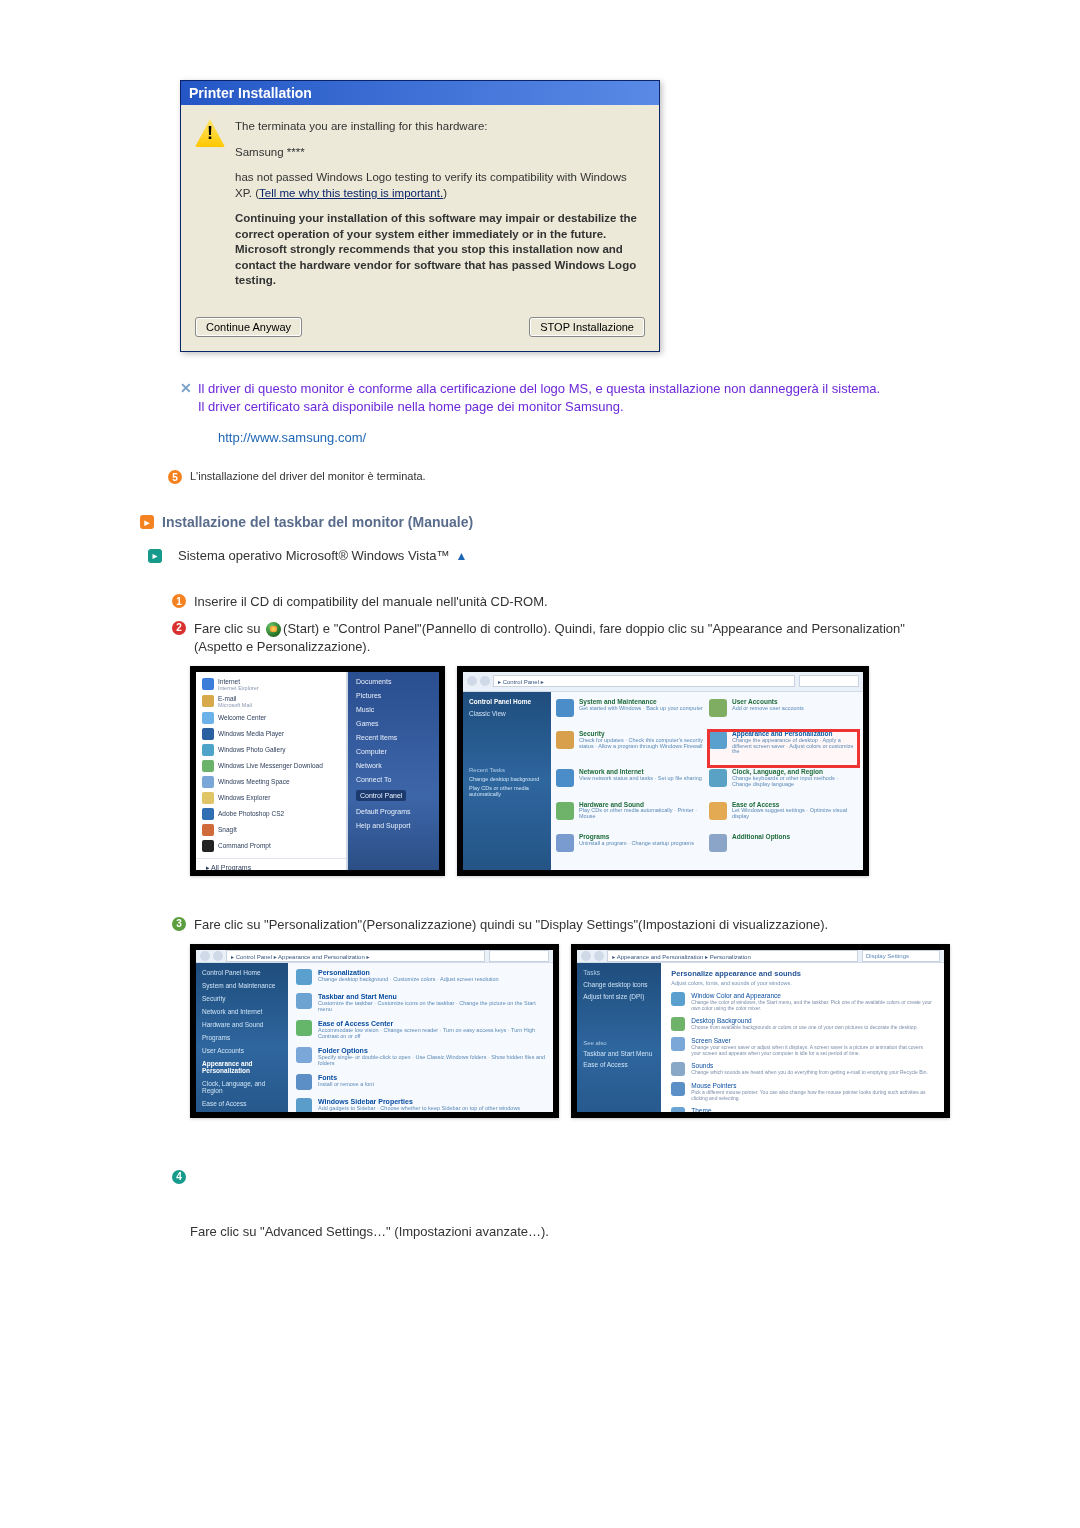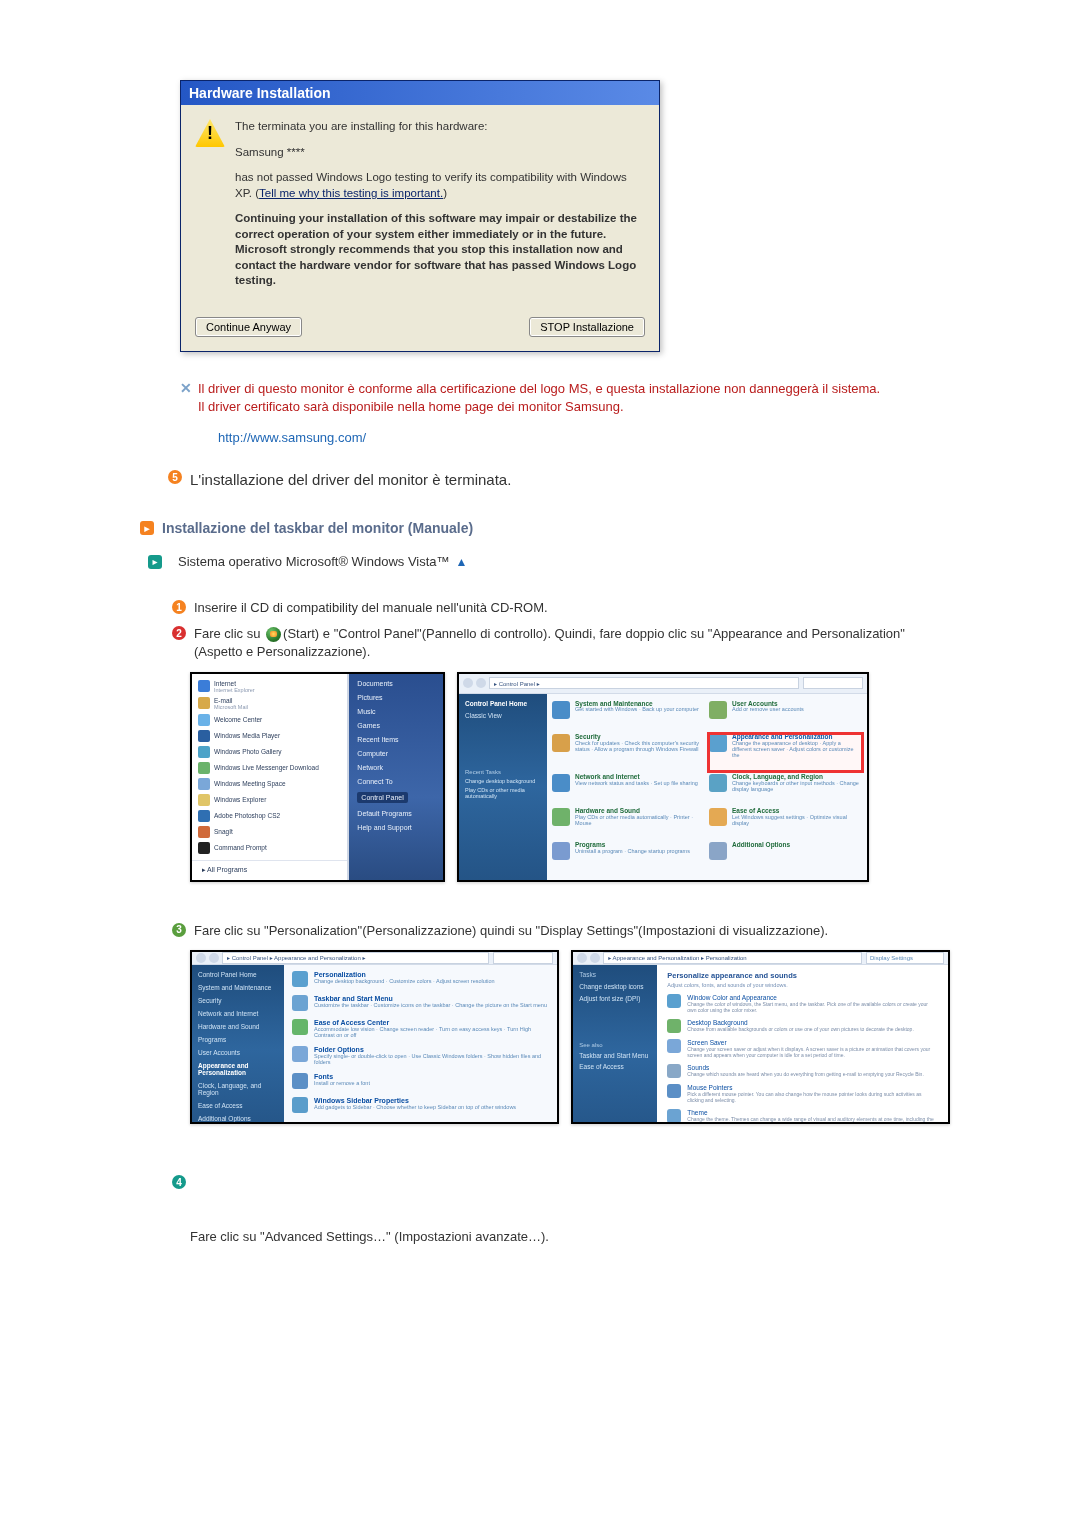--- a/index.html
+++ b/index.html
@@ -59,35 +59,35 @@
       cursor: pointer;
       box-shadow: inset 0 0 0 1px #fff;
     }
     
     .note-block { margin-left: 50px; margin-bottom: 14px; }
     .note-row { display: flex; align-items: flex-start; }
     .note-x {
       color: #7ca2c9; font-size: 14px; width: 18px; flex-shrink: 0;
       font-weight: bold;
     }
-    .note-body { color: #b91c1c; font-size: 13px; line-height: 1.4; }
+    .note-body { color: #6d28d9; font-size: 13px; line-height: 1.4; }
     .note-url { color: #1e66b5; display: block; margin-left: 68px; margin-bottom: 24px; padding-left: 20px; }
     
     .step { display: flex; align-items: flex-start; margin-left: 38px; margin-bottom: 30px; }
     .step-num {
       width: 14px; height: 14px; border-radius: 50%;
       color: #fff; font-size: 10px; font-weight: bold;
       display: inline-flex; align-items: center; justify-content: center;
       margin-right: 8px; margin-top: 1px; flex-shrink: 0;
     }
     .num-orange { background: #f58220; }
     .num-red { background: #d93030; }
     .num-green { background: #5a9e3e; }
     .num-teal { background: #159a8b; }
-    .step-text { font-size: 15px; line-height: 1.4; }
+    .step-text { font-size: 11px; line-height: 1.4; }
     
     .section-head {
       display: flex; align-items: center; margin-bottom: 18px; margin-left: 10px;
     }
     .section-head-icon {
       width: 14px; height: 14px; border-radius: 3px; background: #f58220;
       display: inline-flex; align-items: center; justify-content: center;
       color: #fff; font-size: 11px; margin-right: 8px; flex-shrink: 0;
     }
     .section-head-text { color: #5a6c8c; font-weight: bold; font-size: 14px; }
@@ -112,21 +112,21 @@
       vertical-align: middle; position: relative; margin: 0 2px;
     }
     .start-orb::after {
       content: ""; position: absolute; width: 7px; height: 6px;
       background: radial-gradient(circle, #ffde5c, #f58220);
       border-radius: 2px; top: 4px; left: 4px;
     }
     
     .shots { display: flex; gap: 12px; margin-top: 10px; margin-bottom: 40px; margin-left: 60px; }
     .shot {
-      border: 2px solid #000000;
+      border: 6px solid #000000;
       box-shadow: 0 1px 3px rgba(0,0,0,0.2);
       overflow: hidden;
     }
     
     .shot-startmenu { width: 255px; height: 210px; display: flex; flex-direction: column; }
     .sm-titlebar { height: 10px; background: linear-gradient(90deg,#1b3f7a,#345f9e,#8aa9d4); }
     .sm-body { flex: 1; display: flex; background: #fff; }
     .sm-left { width: 160px; border-right: 2px solid #cfd7e5; padding: 4px 0; }
     .sm-item { display: flex; align-items: center; padding: 2px 6px; font-size: 6.5px; color: #2b3d5b; }
     .sm-item-sub { font-size: 5.5px; color: #8a98b0; }
@@ -184,21 +184,21 @@
     .adv-text { font-size: 13px; margin-left: 60px; margin-top: 40px; }
     
     .lonely-num { margin-left: 42px; margin-top: 50px; margin-bottom: 2px; }
   </style>
 </head>
 <body>
 
 <div class="page">
 
   <div class="dialog">
-    <div class="dialog-title">Hardware Installation</div>
+    <div class="dialog-title">Printer Installation</div>
     <div class="dialog-body">
       <div class="warn-icon-wrap">
         <div class="warn-icon">!</div>
       </div>
       <div class="dialog-text">
         <p>The terminata you are installing for this hardware:</p>
         <p>Samsung ****</p>
         <p>
           <span>has not passed Windows Logo testing to verify its compatibility with Windows XP. (</span><span class="dialog-link">Tell me why this testing is important.</span><span>)</span>
         </p>

